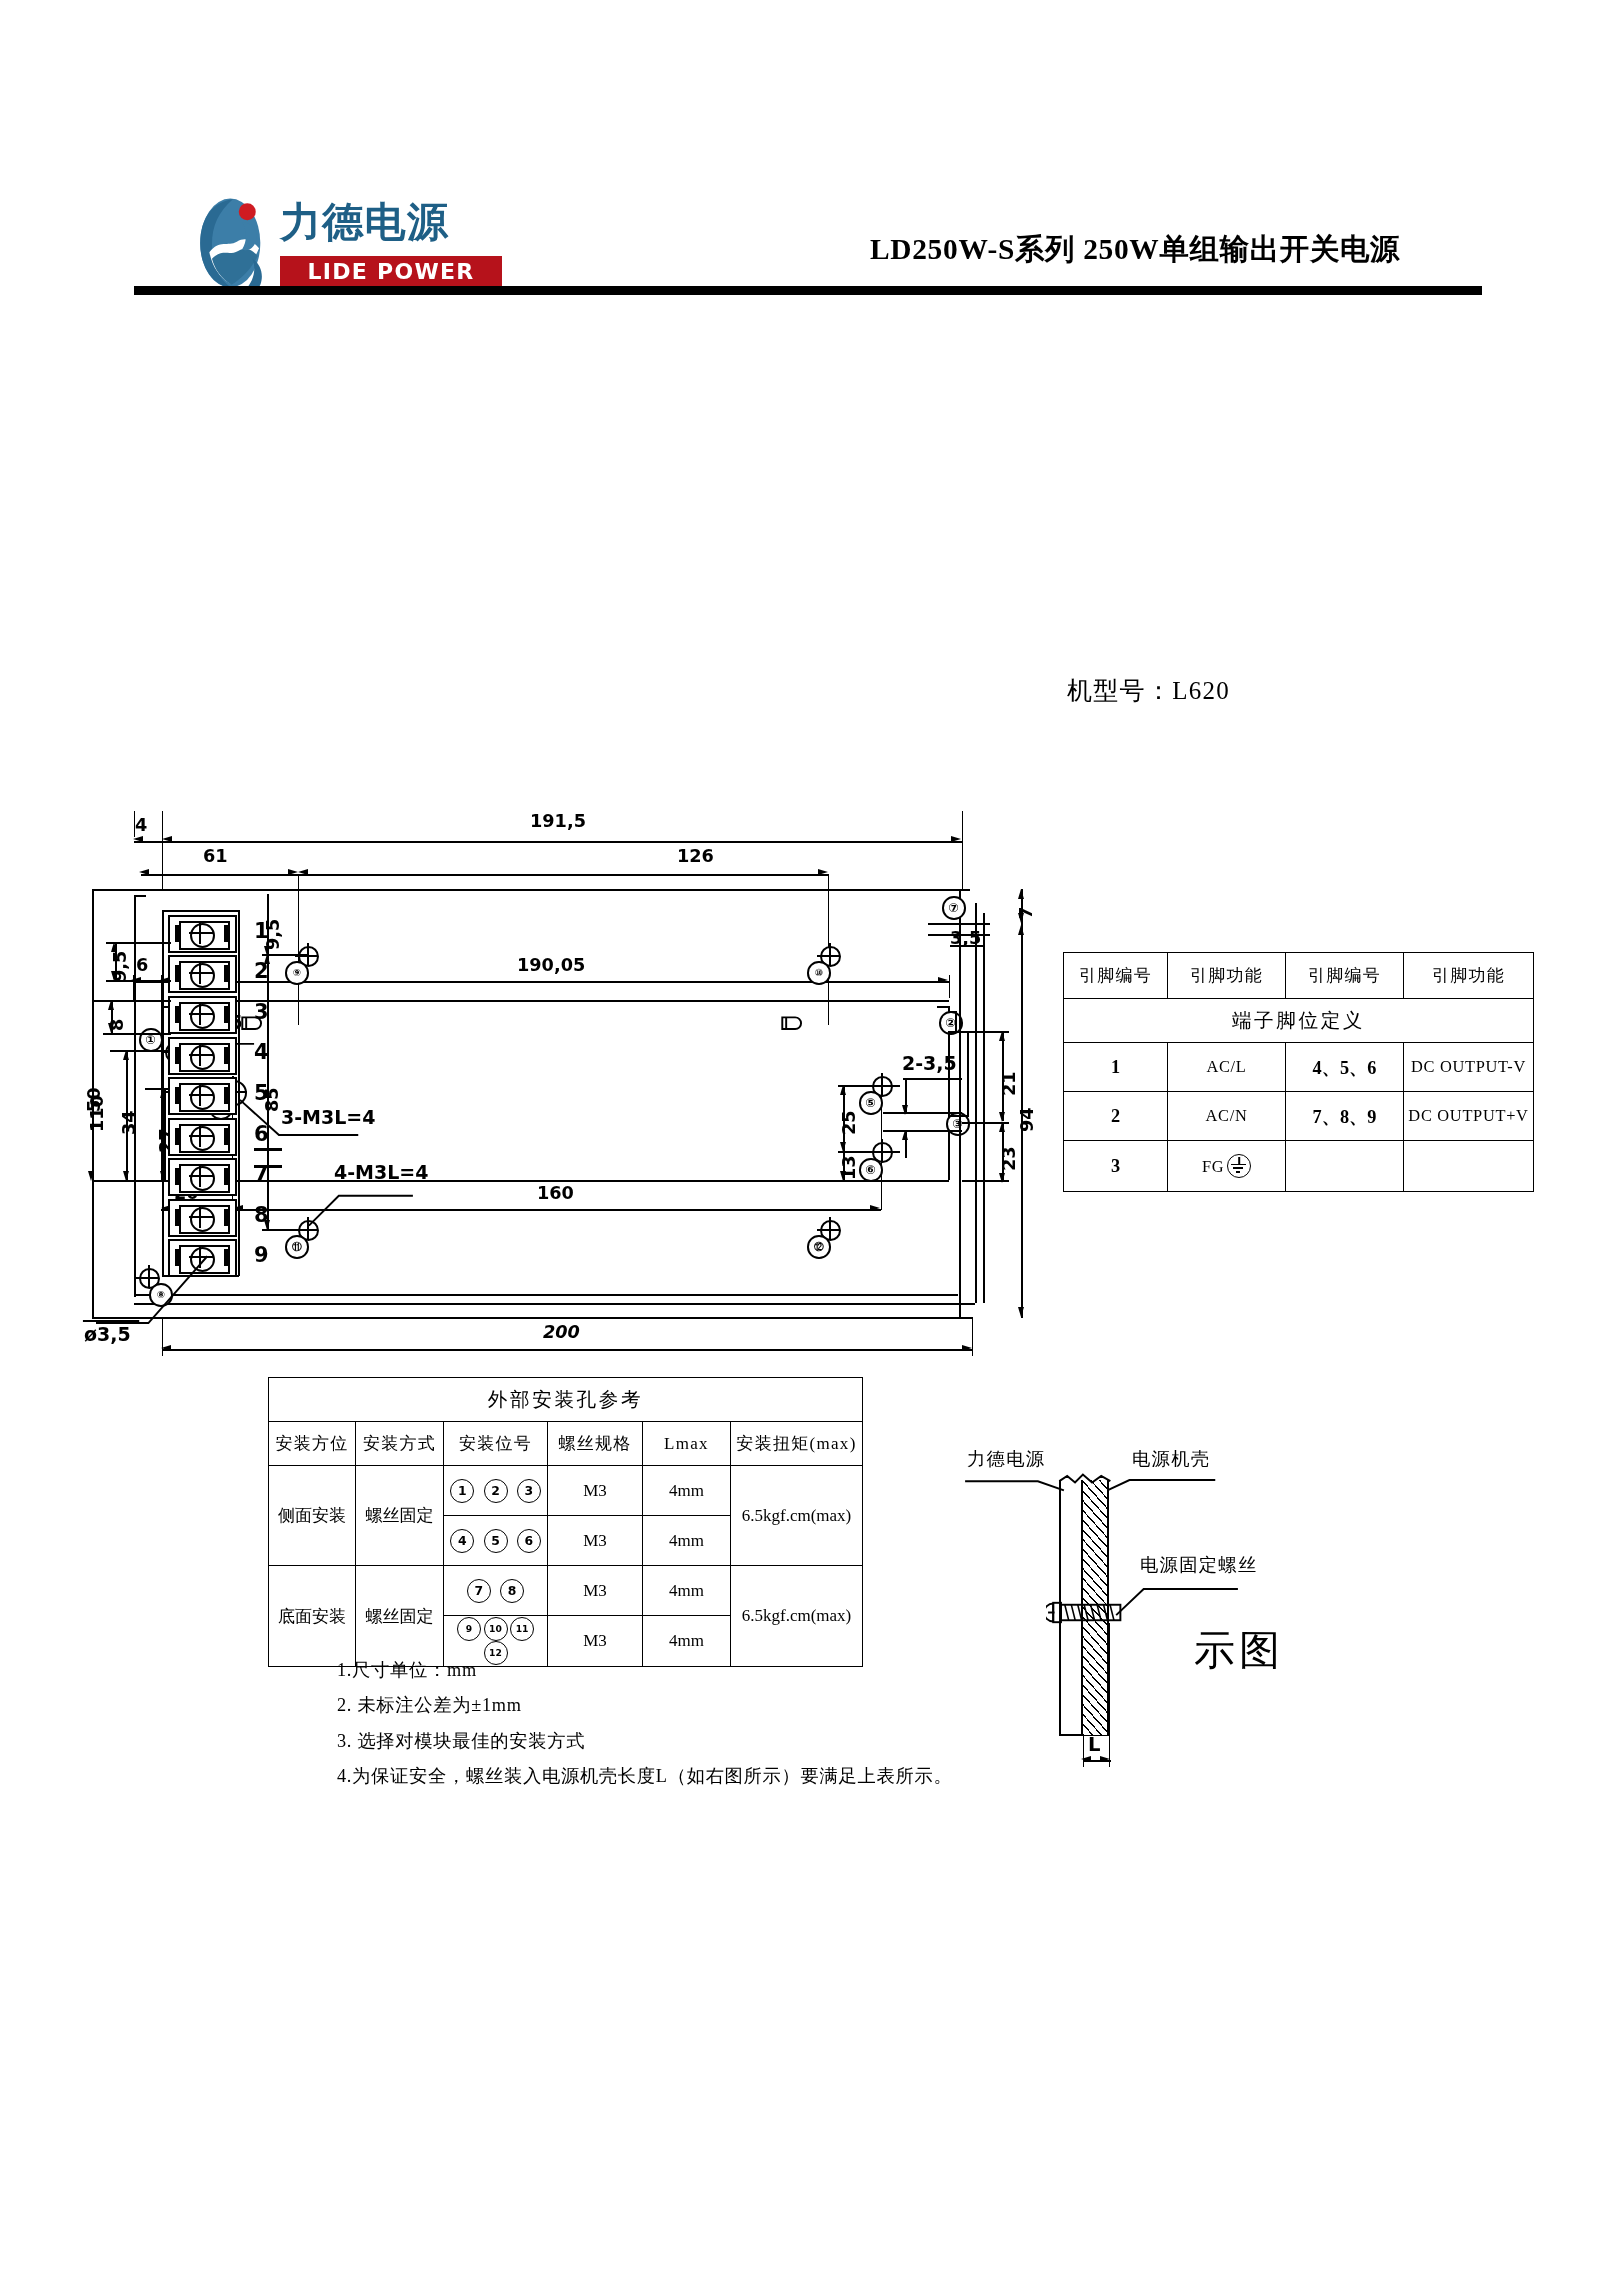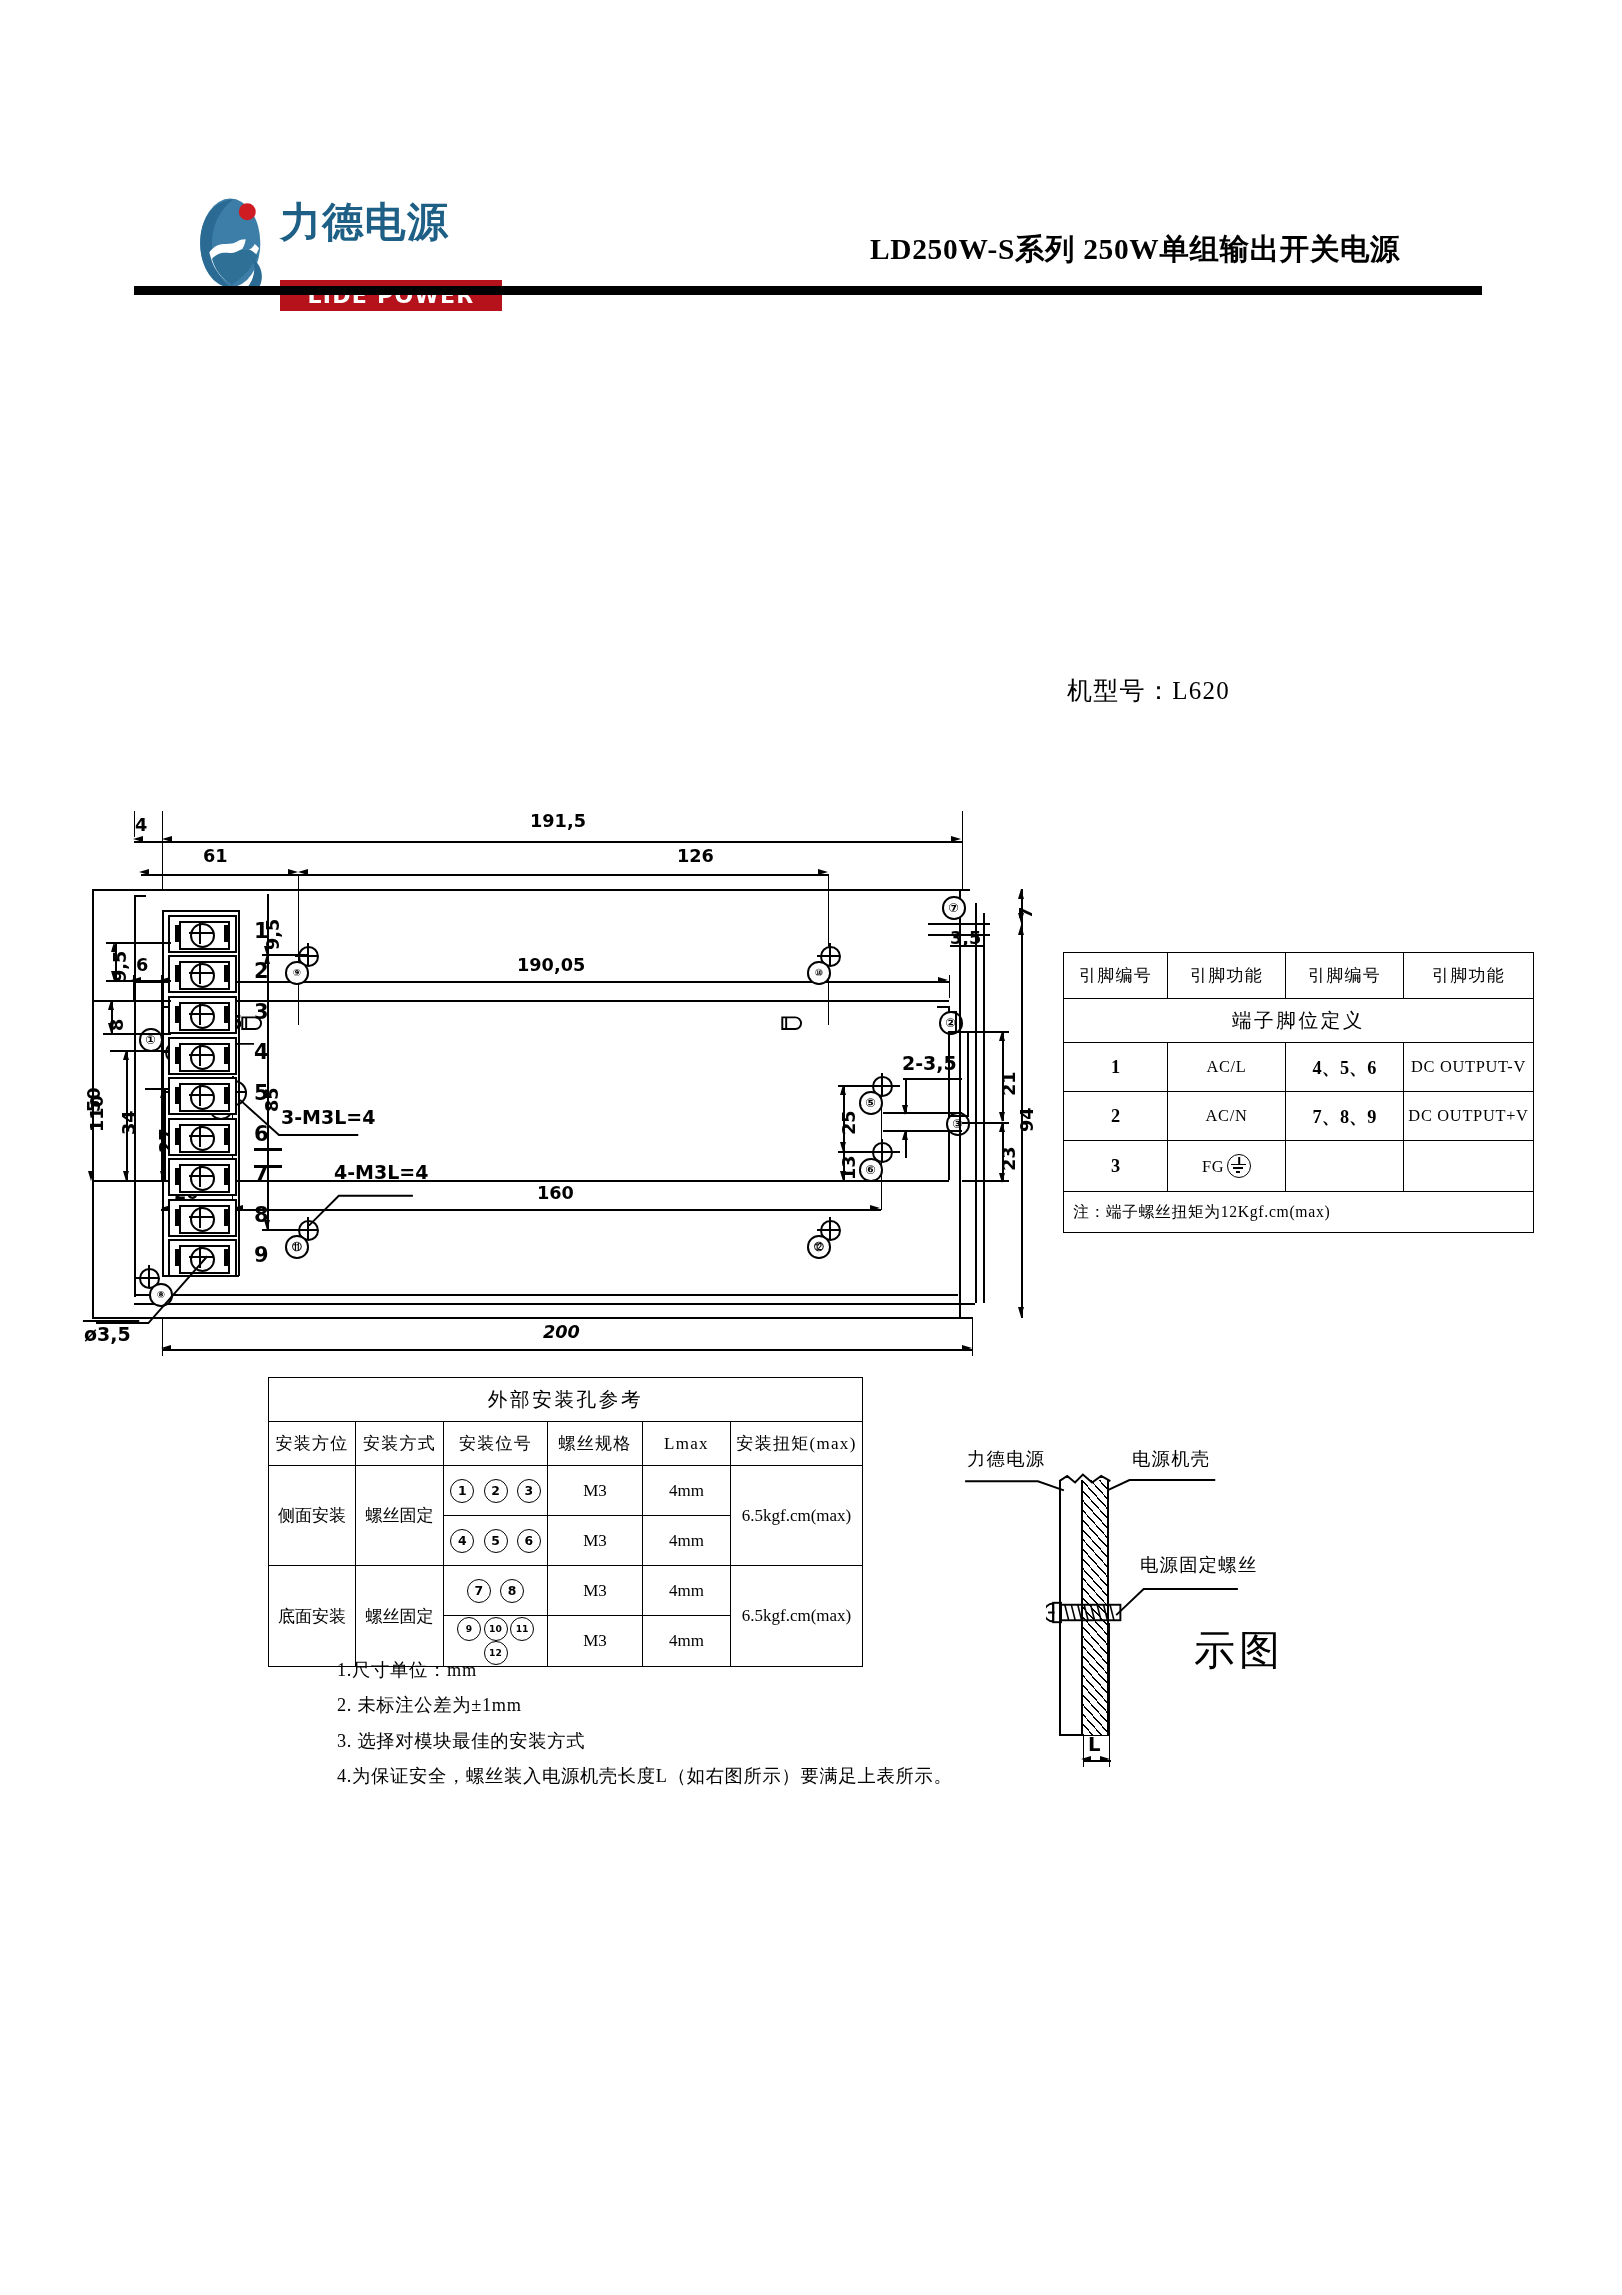--- a/index.html
+++ b/index.html
@@ -10,21 +10,21 @@
   }
   .page{position:absolute;inset:0;}
 
   
   #header{position:absolute;left:0;top:0;width:1623px;height:308px;}
   #logo-block{position:absolute;left:196px;top:196px;width:308px;height:105px;}
   #logo-mark{position:absolute;left:0;top:0;width:79px;height:98px;}
   #logo-cn{position:absolute;left:84px;top:1.3px;font-family:"DejaVu Sans",sans-serif;
     font-weight:bold;font-size:41px;letter-spacing:1.3px;color:#1e5f86;line-height:50px;
     white-space:nowrap;}
-  #logo-en{position:absolute;left:84px;top:60px;width:222px;height:31px;background:#b6121b;margin-top:24px;}
+  #logo-en{position:absolute;left:84px;top:60px;width:222px;height:31px;background:#b6121b;}
   #logo-en span{display:block;text-align:center;line-height:31px;color:#fff;font-weight:bold;
     font-size:22px;letter-spacing:1.3px;font-family:"DejaVu Sans",sans-serif;}
   #header-title{position:absolute;left:870px;top:230px;font-size:29.4px;font-weight:bold;
     letter-spacing:0.7px;white-space:nowrap;
     font-family:"Liberation Serif","DejaVu Serif",serif;}
   #header-rule{position:absolute;left:134px;top:286px;width:1348px;height:9.2px;background:#000;}
 
   
   .ln{position:absolute;background:#000;}  .v1{width:1.3px;}
   .h2{height:2px;}  .v2{width:2px;}
@@ -472,23 +472,20 @@
       <td class="mono">DC OUTPUT+V</td>
     </tr>
     <tr>
       <td class="bold-num" style="height:48px;">3</td>
       <td class="mono">
         <span>FG</span><span class="fg-sym"><i></i><b></b><b></b><b></b></span>
       </td>
       <td></td>
       <td></td>
     </tr>
-    <tr>
-      <td colspan="4" class="tbl-note" style="height:38px;">注：端子螺丝扭矩为12Kgf.cm(max)</td>
-    </tr>
   </tbody>
     </table>
 
   <table class="dwg" id="mount-table" style="left:268px;top:1377px;width:595px;">
     <tbody>
         <tr>
       <td colspan="6" class="tbl-title" style="height:41px;">外部安装孔参考</td>
     </tr>
     <tr>
       <td class="tbl-head" style="height:41px;width:84px;">安装方位</td>

